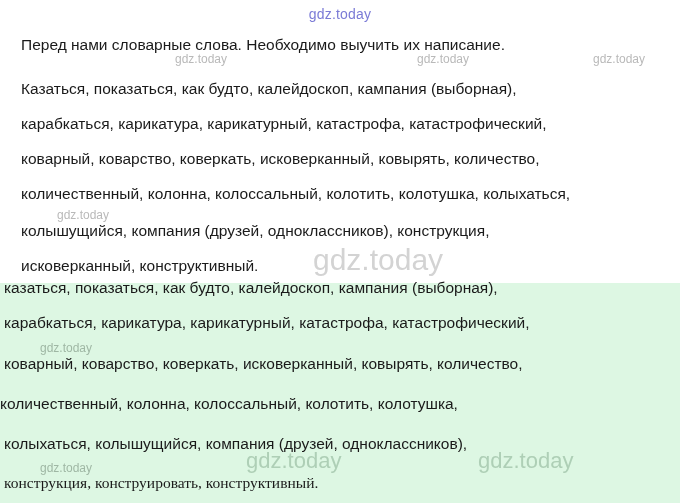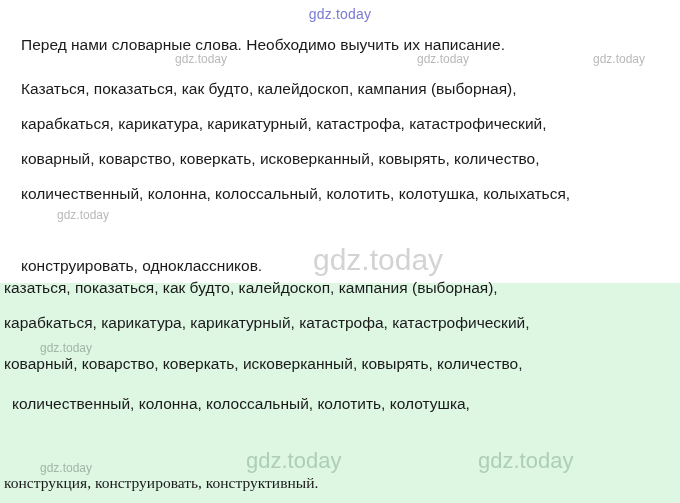--- a/index.html
+++ b/index.html
@@ -94,34 +94,36 @@
 <div class="page">
 
   <div class="top-mark">gdz.today</div>
 
   <div class="block-white">
     <div class="line" style="top:6px; left:4px;">Перед нами словарные слова. Необходимо выучить их написание.</div>
     <div class="line" style="top:50px; left:4px;">Казаться, показаться, как будто, калейдоскоп, кампания (выборная),</div>
     <div class="line" style="top:85px; left:4px;">карабкаться, карикатура, карикатурный, катастрофа, катастрофический,</div>
     <div class="line" style="top:120px; left:4px;">коварный, коварство, коверкать, исковерканный, ковырять, количество,</div>
     <div class="line" style="top:155px; left:4px;">количественный, колонна, колоссальный, колотить, колотушка, колыхаться,</div>
-    <div class="line" style="top:227px; left:4px;">конструировать, одноклассников.</div>
+    <div class="line" style="top:192px; left:4px;">колышущийся, компания (друзей, одноклассников), конструкция,</div>
+    <div class="line" style="top:227px; left:4px;">исковерканный, конструктивный.</div>
 
     <div class="wm" style="top:22px; left:158px;">gdz.today</div>
     <div class="wm" style="top:22px; left:400px;">gdz.today</div>
     <div class="wm" style="top:22px; left:576px;">gdz.today</div>
     <div class="wm" style="top:178px; left:40px;">gdz.today</div>
     <div class="wm-big" style="top:213px; left:296px;">gdz.today</div>
   </div>
 
   <div class="block-green">
     <div class="line" style="top:-4px; left:4px;">казаться, показаться, как будто, калейдоскоп, кампания (выборная),</div>
     <div class="line" style="top:31px; left:4px;">карабкаться, карикатура, карикатурный, катастрофа, катастрофический,</div>
     <div class="line" style="top:72px; left:4px;">коварный, коварство, коверкать, исковерканный, ковырять, количество,</div>
-    <div class="line" style="top:112px; left:12px;">количественный, колонна, колоссальный, колотить, колотушка,</div>
+    <div class="line" style="top:112px; left:0;">количественный, колонна, колоссальный, колотить, колотушка,</div>
+    <div class="line" style="top:152px; left:4px;">колыхаться, колышущийся, компания (друзей, одноклассников),</div>
     <div class="line" style="top:191px; left:4px;font-family:Liberation Serif, serif;">конструкция, конструировать, конструктивный.</div>
 
     <div class="wm-green" style="top:58px; left:40px;">gdz.today</div>
     <div class="wm-green" style="top:178px; left:40px;">gdz.today</div>
     <div class="wm-green-big" style="top:165px; left:246px;">gdz.today</div>
     <div class="wm-green-big" style="top:165px; left:478px;">gdz.today</div>
   </div>
 
 </div>
 

